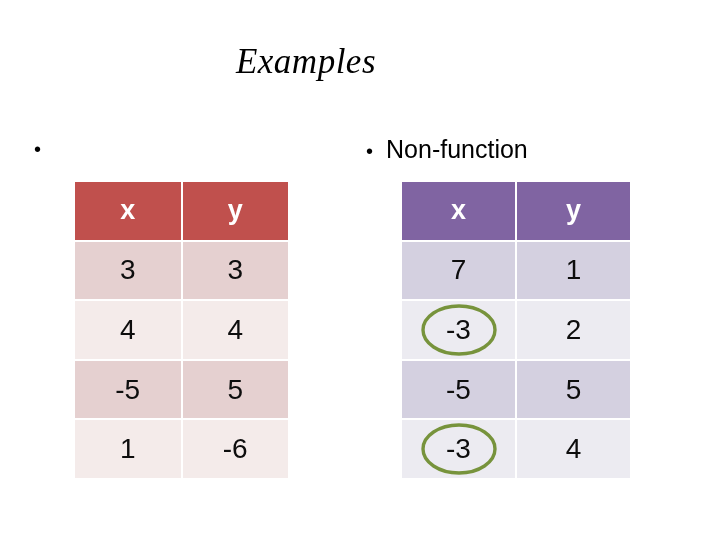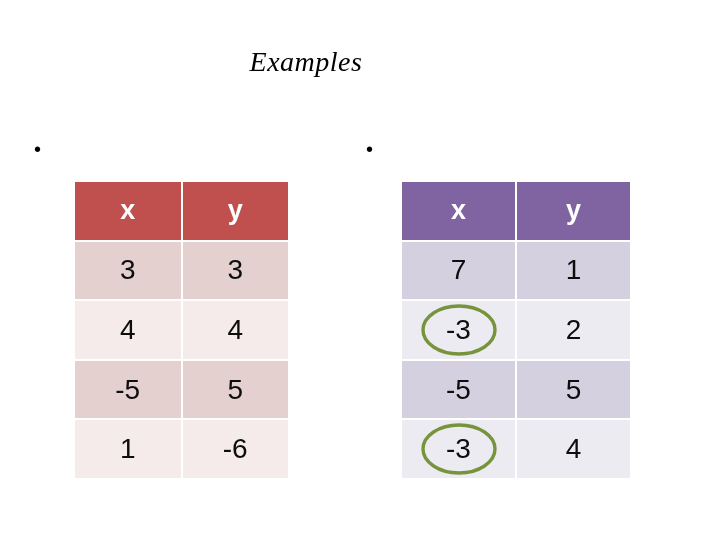--- a/index.html
+++ b/index.html
@@ -24,21 +24,21 @@
 
   
   .slide-title {
     position: absolute;
     top: 38px;
     left: 0;
     width: 612px;
     text-align: center;
     font-family: "Liberation Serif", serif;
     font-style: italic;
-    font-size: 28px;
+    font-size: 35px;
     line-height: 48px;
     color: #000000;
     letter-spacing: 0.5px;
     white-space: nowrap;
   }
 
   
   .bullet {
     position: absolute;
     display: flex;
@@ -165,20 +165,21 @@
           <span class="cell-value">1</span>
         </div>
       <div class="tcell">
           <span class="cell-value">-6</span>
         </div>
     </div>
   </div>
 
   <div class="bullet bullet-nonfunction">
     <span class="dot">•</span>
+    <span>Non-function</span>
   </div>
 
   <div class="table-wrap table-right">
     <div class="trow thead">
       <div class="tcell">x</div>
       <div class="tcell">y</div>
     </div>
     <div class="trow tbody-a">
       <div class="tcell">
           <span class="cell-value">7</span>

